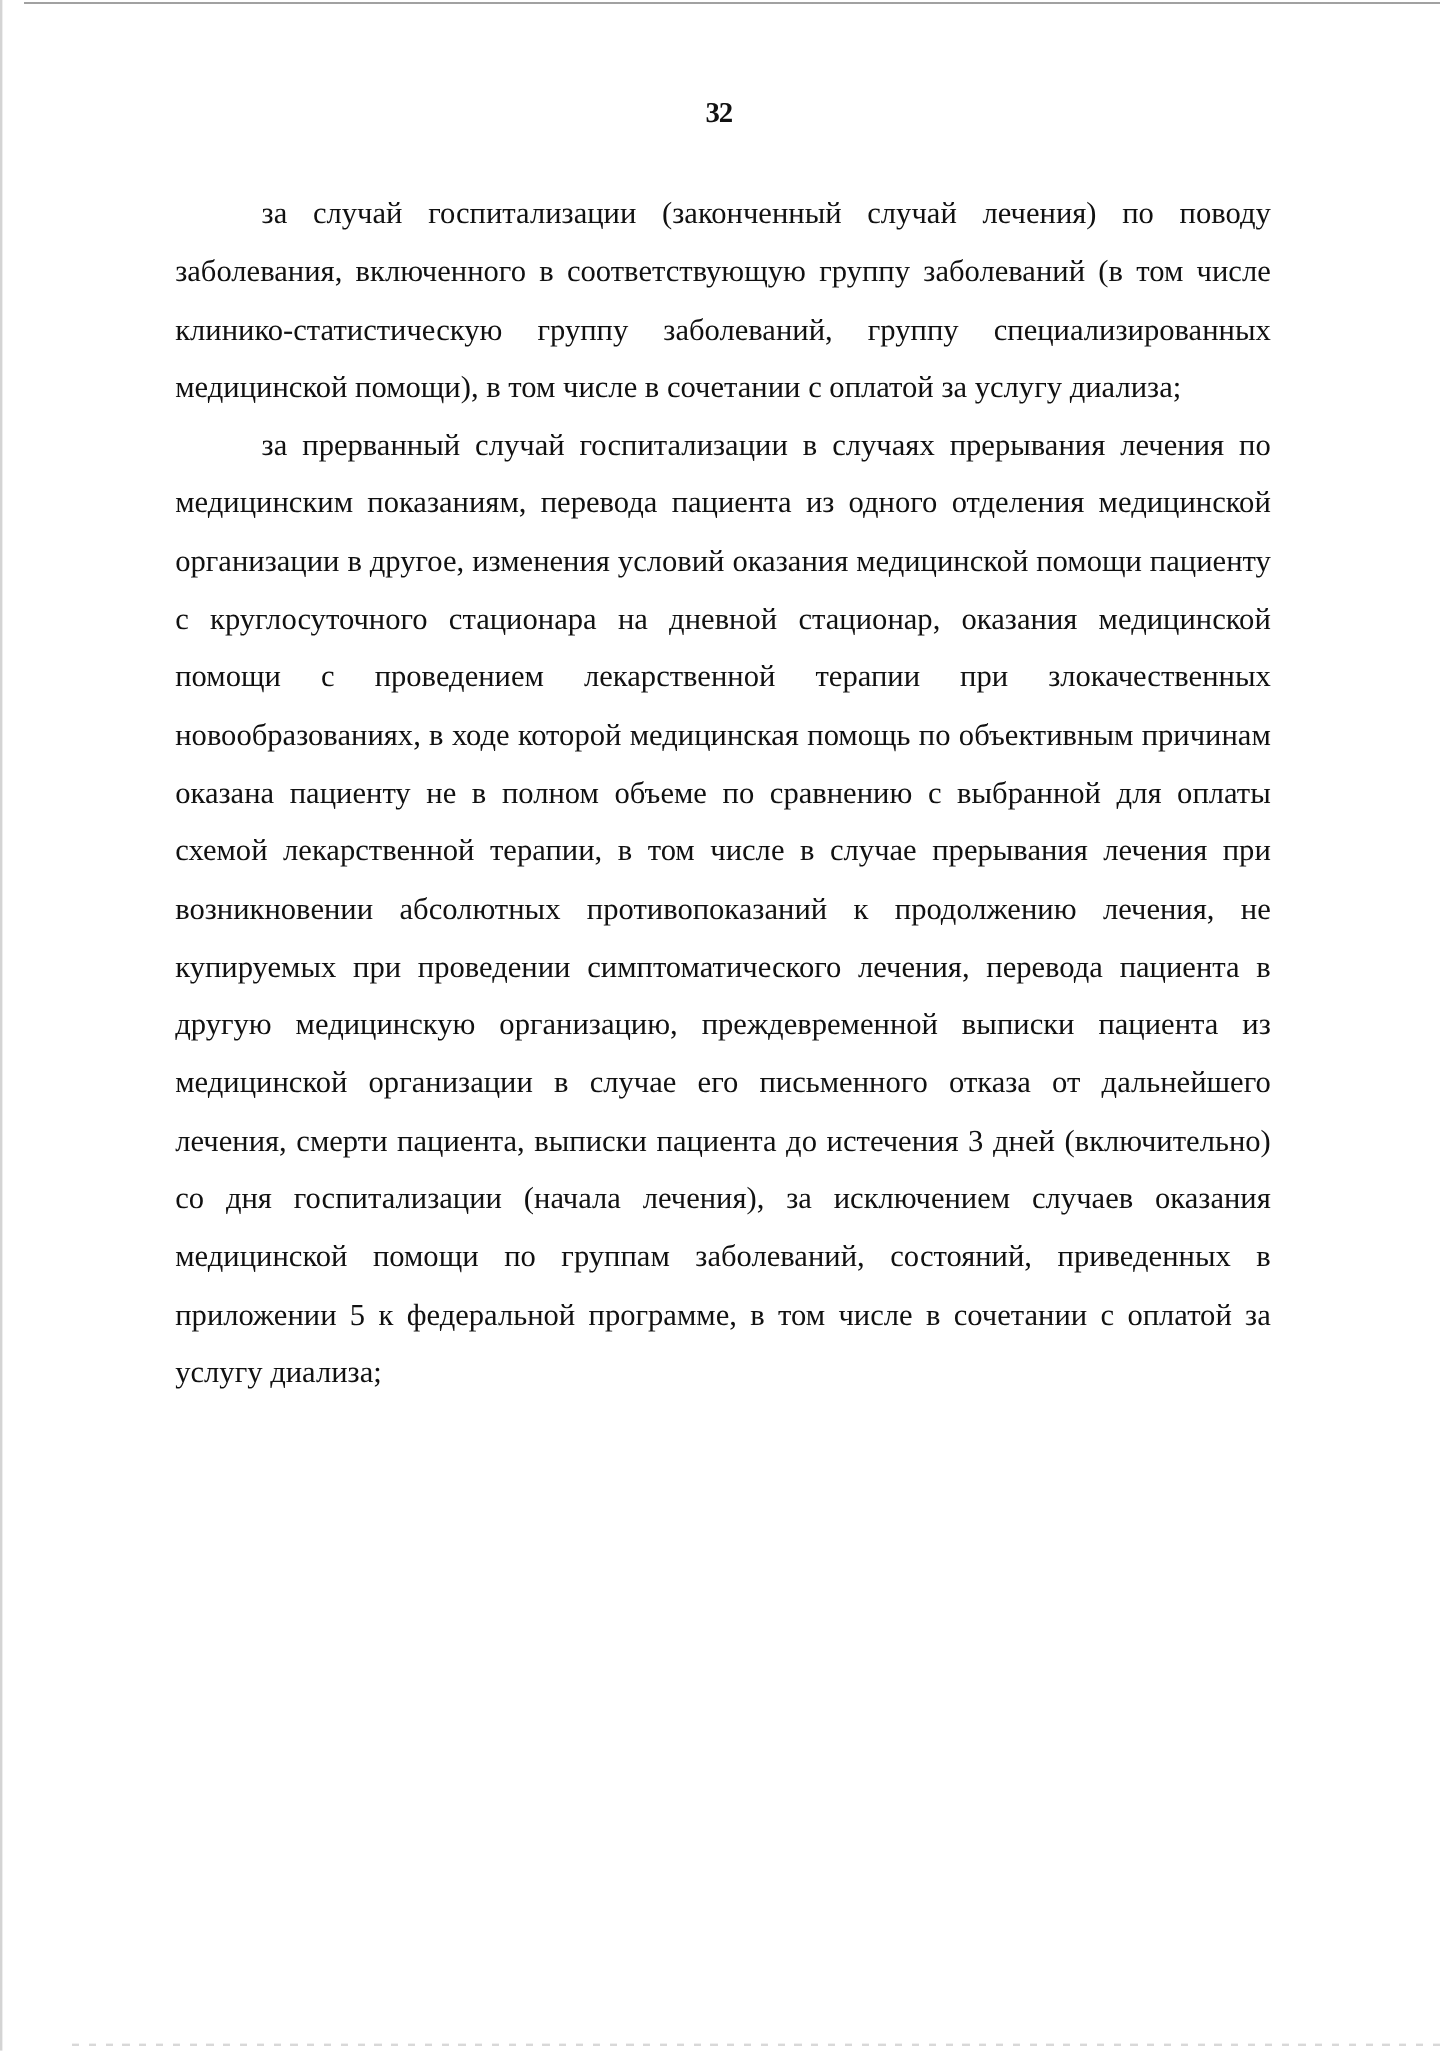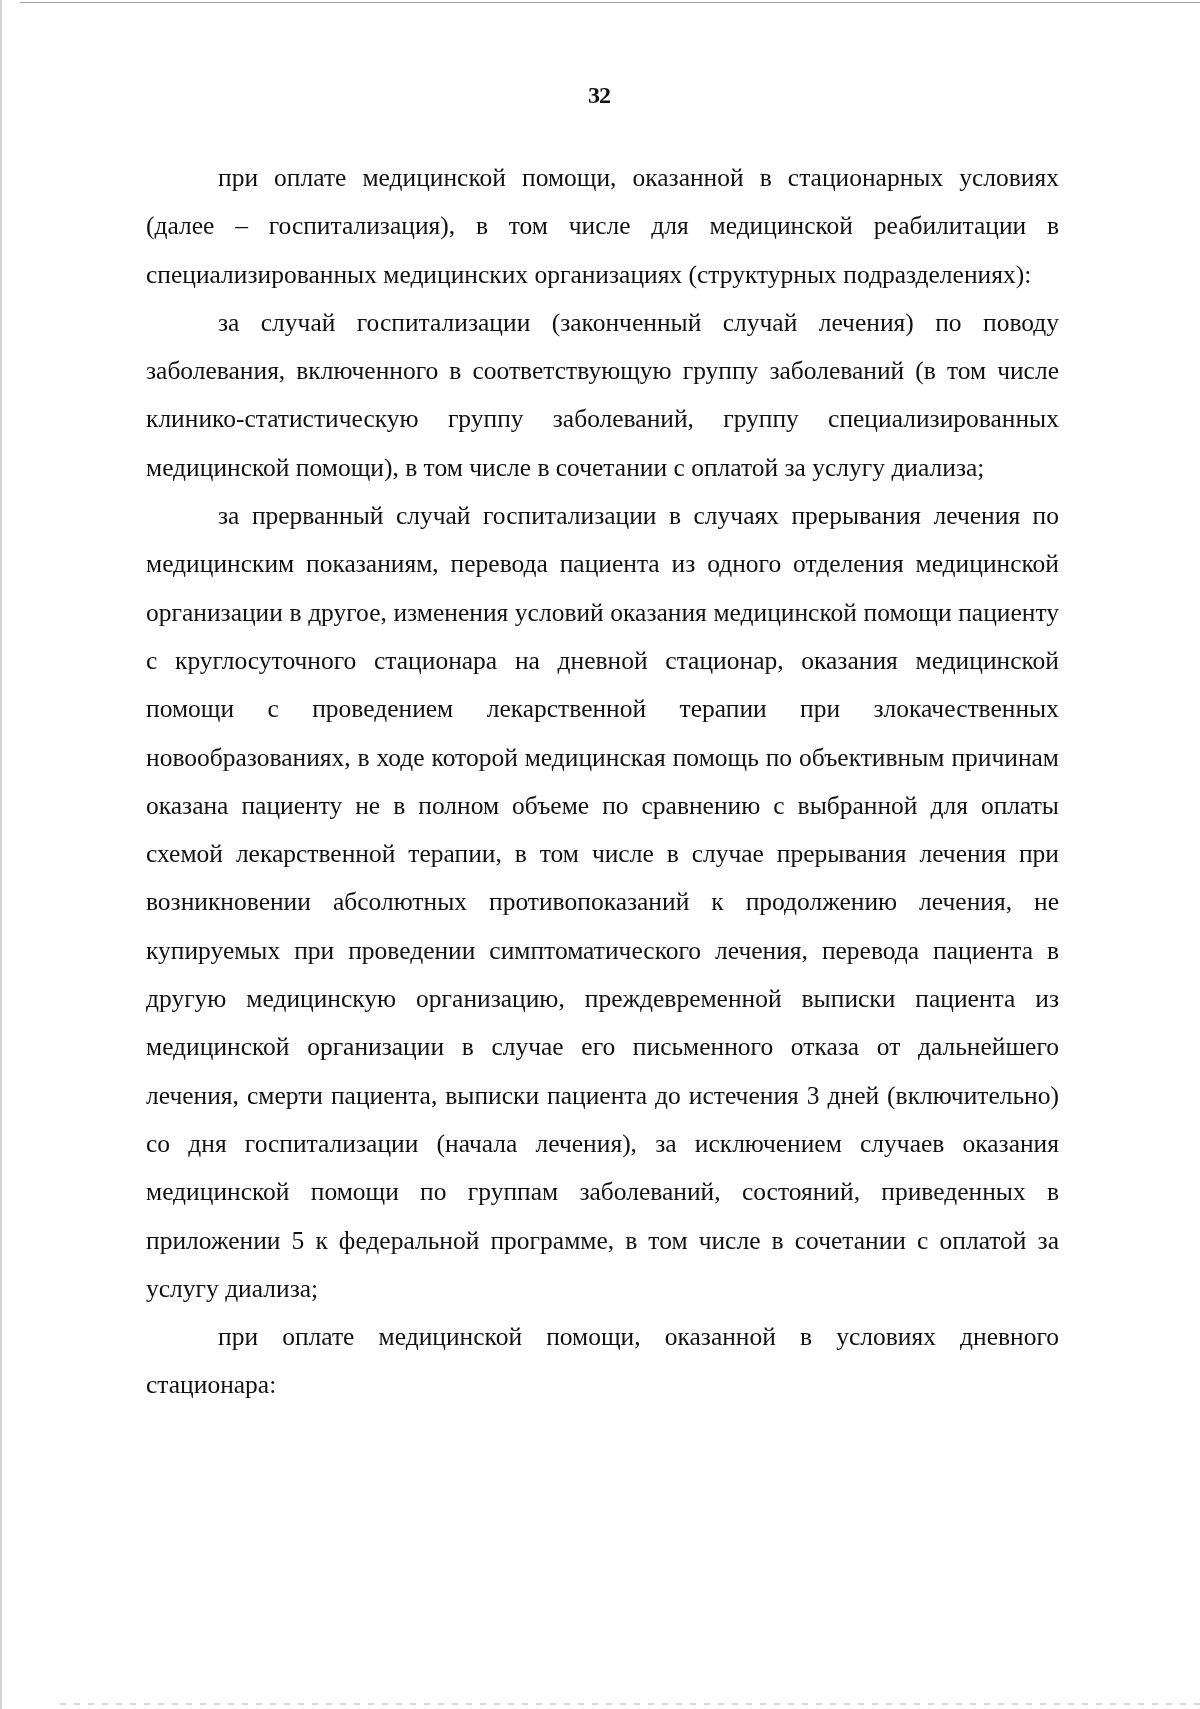--- a/index.html
+++ b/index.html
@@ -70,17 +70,15 @@
 </head>
 <body>
 
 <div class="scan-top-edge"></div>
 <div class="scan-left-edge"></div>
 <div class="scan-bottom-edge"></div>
 
 <div class="page-number">32</div>
 
 <div class="content">
-  <p class="para">при оплате медицинской помощи, оказанной в стационарных условиях (далее – госпитализация), в том числе для медицинской реабилитации в специализированных медицинских организациях (структурных подразделениях):</p>
   <p class="para">за случай госпитализации (законченный случай лечения) по поводу заболевания, включенного в соответствующую группу заболеваний (в том числе клинико-статистическую группу заболеваний, группу специализированных медицинской помощи), в том числе в сочетании с оплатой за услугу диализа;</p>
   <p class="para">за прерванный случай госпитализации в случаях прерывания лечения по медицинским показаниям, перевода пациента из одного отделения медицинской организации в другое, изменения условий оказания медицинской помощи пациенту с круглосуточного стационара на дневной стационар, оказания медицинской помощи с проведением лекарственной терапии при злокачественных новообразованиях, в ходе которой медицинская помощь по объективным причинам оказана пациенту не в полном объеме по сравнению с выбранной для оплаты схемой лекарственной терапии, в том числе в случае прерывания лечения при возникновении абсолютных противопоказаний к продолжению лечения, не купируемых при проведении симптоматического лечения, перевода пациента в другую медицинскую организацию, преждевременной выписки пациента из медицинской организации в случае его письменного отказа от дальнейшего лечения, смерти пациента, выписки пациента до истечения 3 дней (включительно) со дня госпитализации (начала лечения), за исключением случаев оказания медицинской помощи по группам заболеваний, состояний, приведенных в приложении 5 к федеральной программе, в том числе в сочетании с оплатой за услугу диализа;</p>
-  <p class="para">при оплате медицинской помощи, оказанной в условиях дневного стационара:</p>
 </div>
 
 </body></html>

